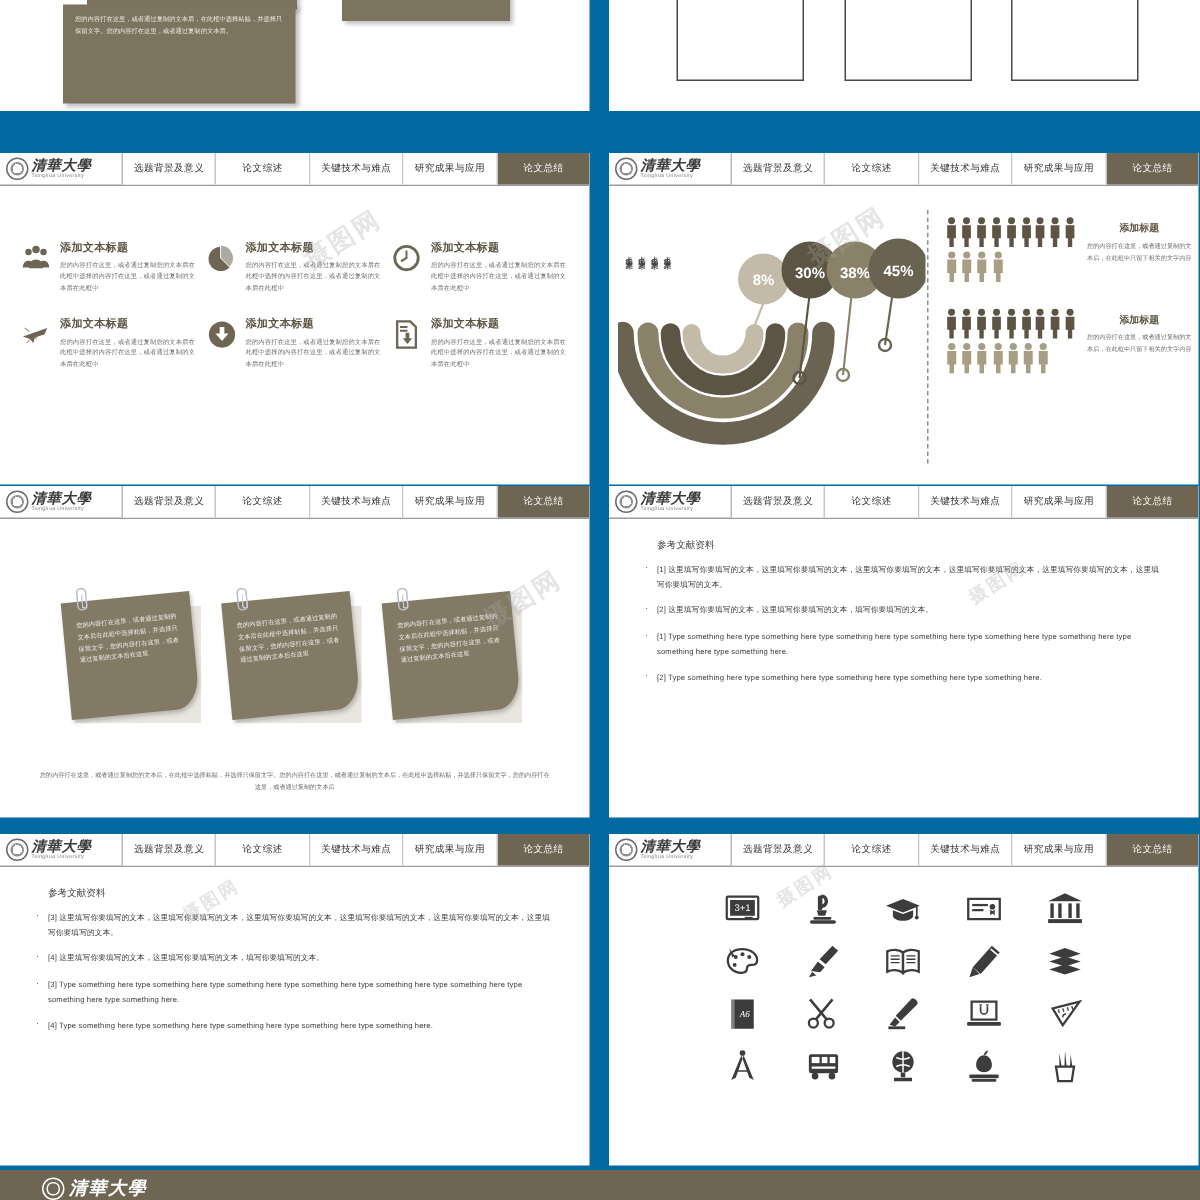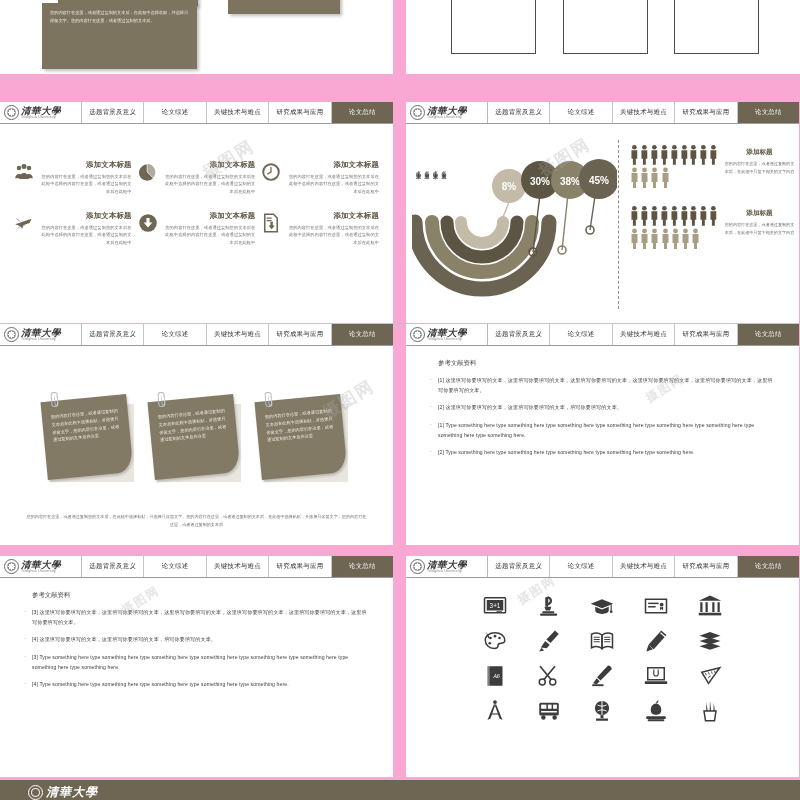--- a/index.html
+++ b/index.html
@@ -2,21 +2,21 @@
 <html><head>
 <meta charset="utf-8">
 <style>
   * { box-sizing: border-box; margin: 0; padding: 0; }
   html, body {
     width: 800px; height: 800px;
     background: #9a9a9a;
     font-family: "Liberation Sans", "DejaVu Sans", sans-serif;
     overflow: hidden;
   }
-  .page { position: relative; width: 800px; height: 800px; background: #f9a8d4; }
+  .page { position: relative; width: 800px; height: 800px; background: #0369a1; }
 
   
   .slide {
     position: absolute;
     background: #ffffff;
     overflow: hidden;
   }
   .slide.w { width: 393px; height: 221px; }
 
   
@@ -58,21 +58,21 @@
   }
   .nav-tab:last-child { border-right: none; }
   .nav-tab.active { background: #6e6553; color: #fff; }
 
   
   .feat-grid {
     display: grid; grid-template-columns: repeat(3, 1fr);
     row-gap: 16px; column-gap: 6px;
     padding: 36px 14px 0 14px;
   }
-  .feat { display: flex; gap: 6px; text-align: right; }
+  .feat { display: flex; gap: 6px; }
   .feat-ico { width: 20px; height: 20px; flex: none; color: #6e6553; margin-top: 2px; }
   .feat-ico svg { width: 100%; height: 100%; display: block; fill: #6e6553; }
   .feat-body { flex: 1; min-width: 0; }
   .feat-title {
     font-size: 7.4px; font-weight: 700; color: #5d5442;
     margin-bottom: 3px; letter-spacing: .2px;
   }
   .feat-text {
     font-size: 4.2px; line-height: 1.75; color: #6b6b6b;
     letter-spacing: .1px;

